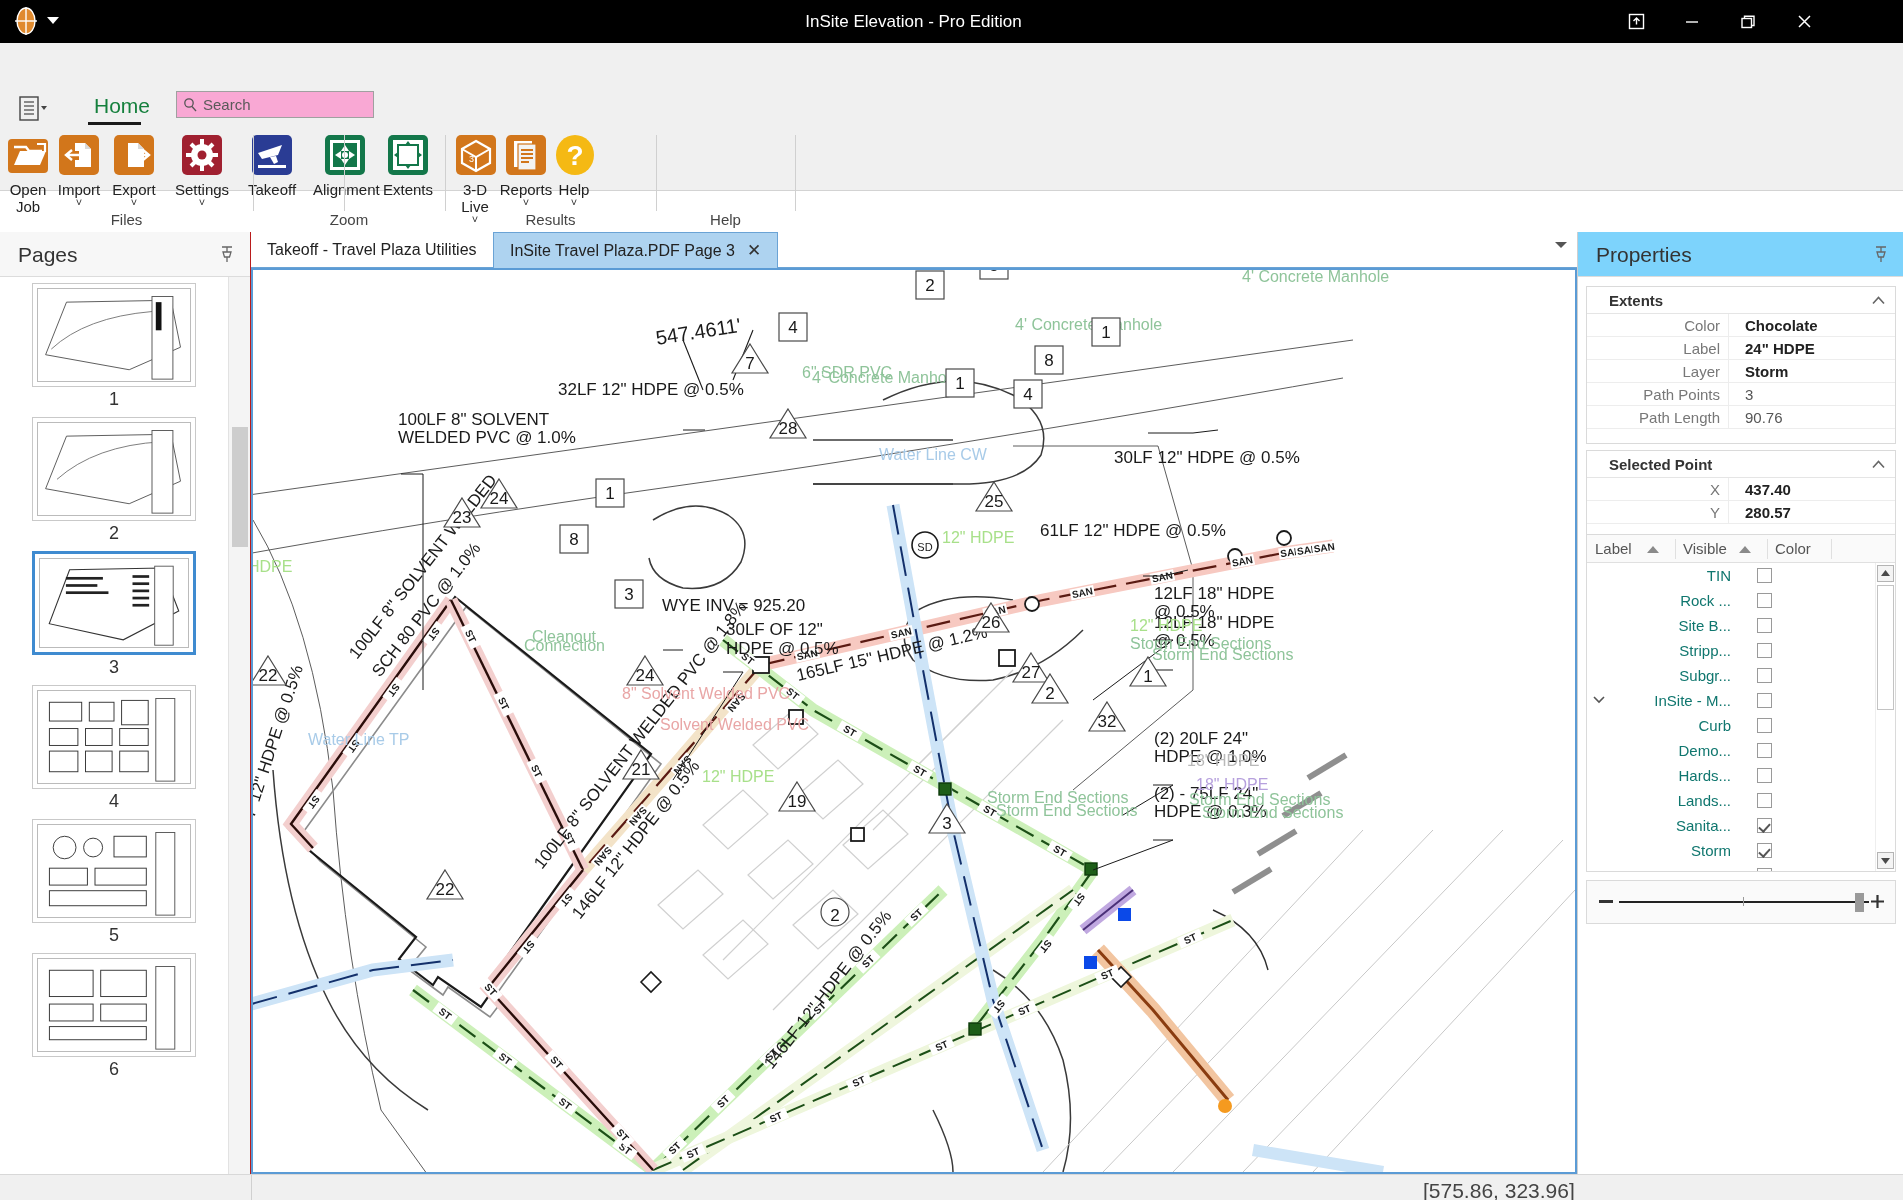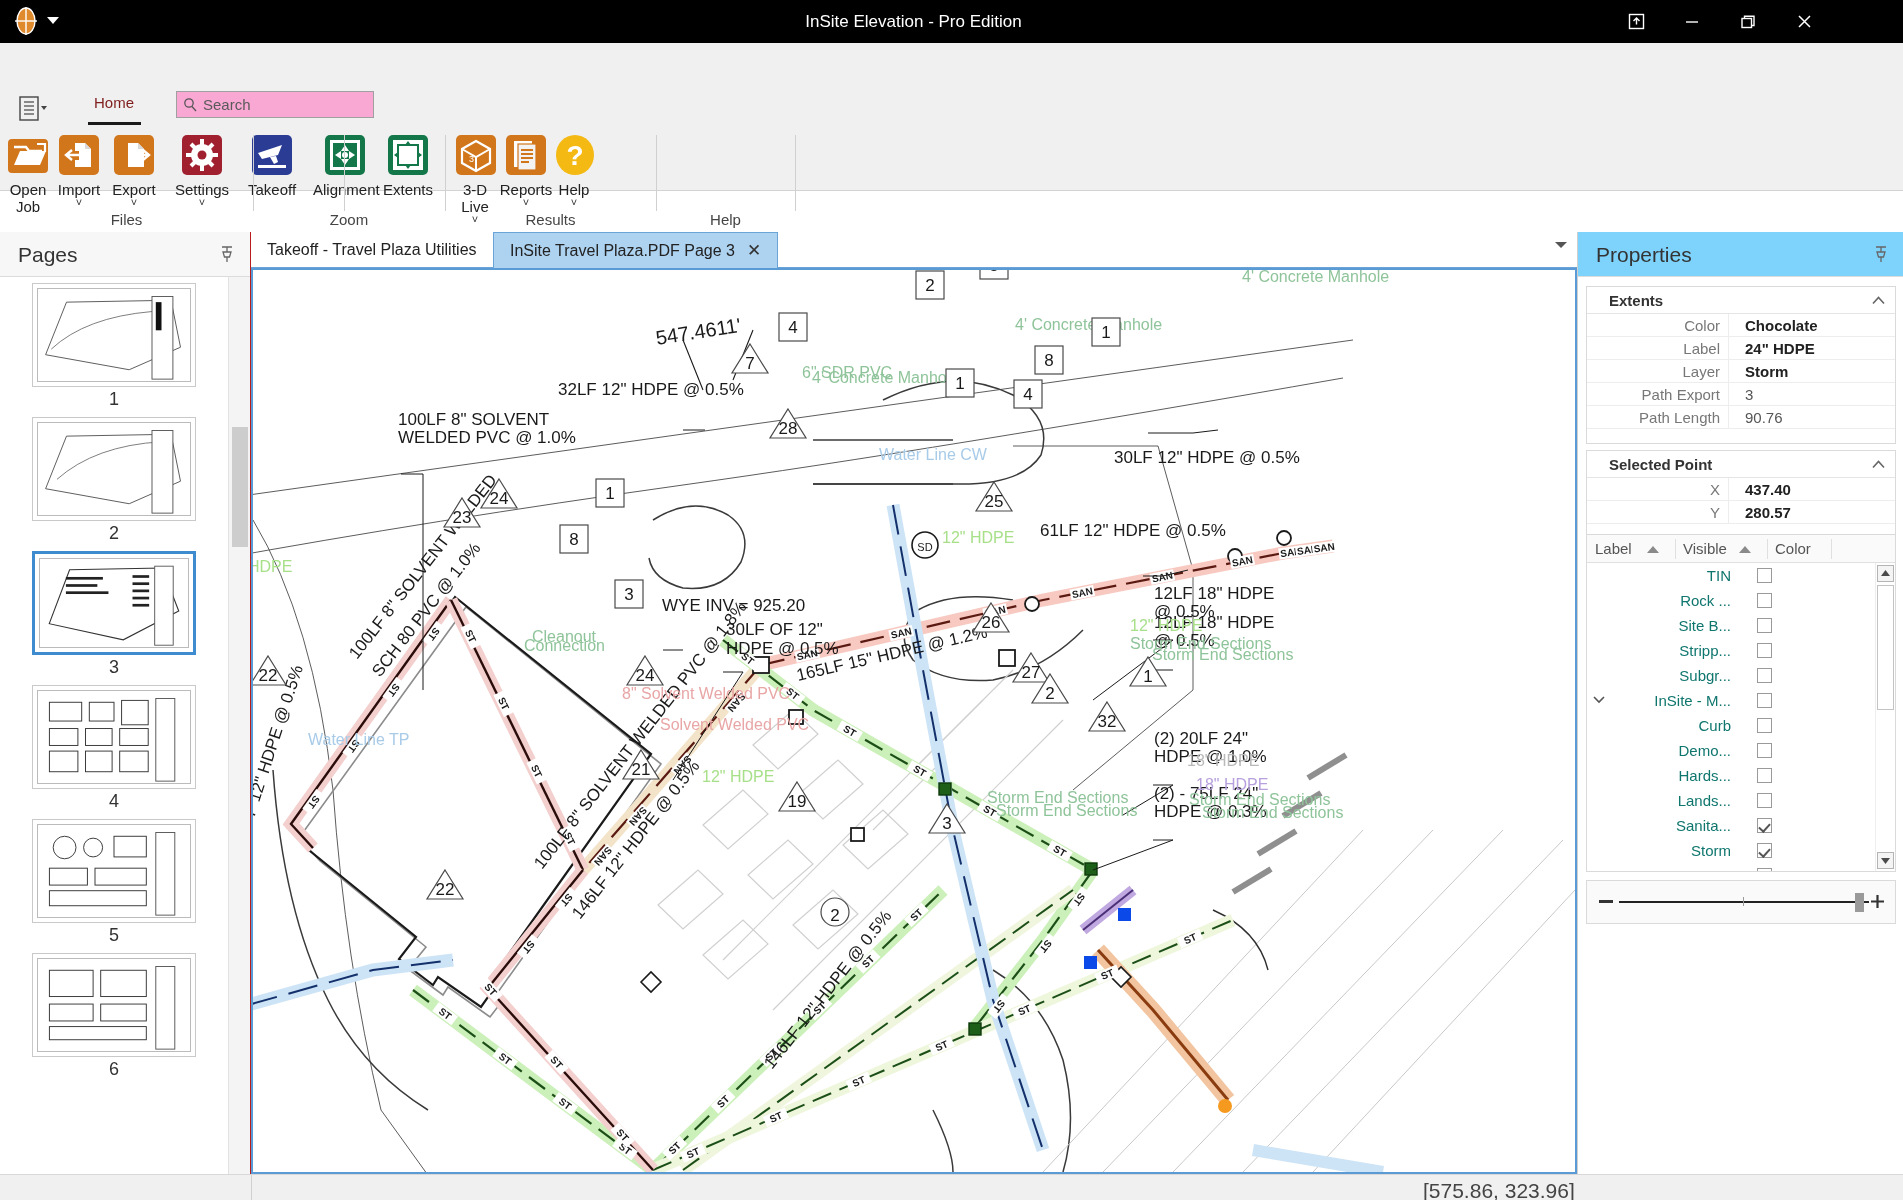--- a/index.html
+++ b/index.html
@@ -37,21 +37,21 @@
   #wb-max{ right:127px; }
   #wb-close{ right:71px; }
 
   
   #ribbon{
     position:absolute; left:0; top:43px; width:1903px; height:148px;
     background:#f0f0f0; border-bottom:1px solid #d3d3d3;
   }
   #qat-icon{ position:absolute; left:18px; top:52px; width:38px; height:28px; }
   #home-tab{
-    position:absolute; left:88px; top:47px; font-size:15px; color:#7f1d1d;
+    position:absolute; left:88px; top:47px; font-size:21px; color:#15803d;
     padding:4px 6px 6px 6px; cursor:pointer;
   }
   #home-underline{ position:absolute; left:88px; top:79px; width:53px; height:3px; background:#1a1a1a;}
   #search-box{
     position:absolute; left:176px; top:48px; width:198px; height:27px;
     background:#f9a8d4; border:1px solid #a0a0a0;
   }
   #search-box .mag{ position:absolute; left:6px; top:5px; width:15px; height:16px; }
   #search-box .ph{ position:absolute; left:26px; top:4px; font-size:15px; color:#5a5a5a; }
 
@@ -909,21 +909,21 @@
       </div>
       <div class="prow">
         <div class="pk">Label</div>
         <div class="pv b">24" HDPE</div>
       </div>
       <div class="prow">
         <div class="pk">Layer</div>
         <div class="pv b">Storm</div>
       </div>
       <div class="prow">
-        <div class="pk">Path Export</div>
+        <div class="pk">Path Points</div>
         <div class="pv">3</div>
       </div>
       <div class="prow">
         <div class="pk">Path Length</div>
         <div class="pv">90.76</div>
       </div>
       <div class="pgrid-pad"></div>
     </div>
   <div class="pgrid" id="sec-point" style="top:218px">
       <div class="pgrid-head"><span>Selected Point</span><svg class="chev" viewBox="0 0 13 9">

